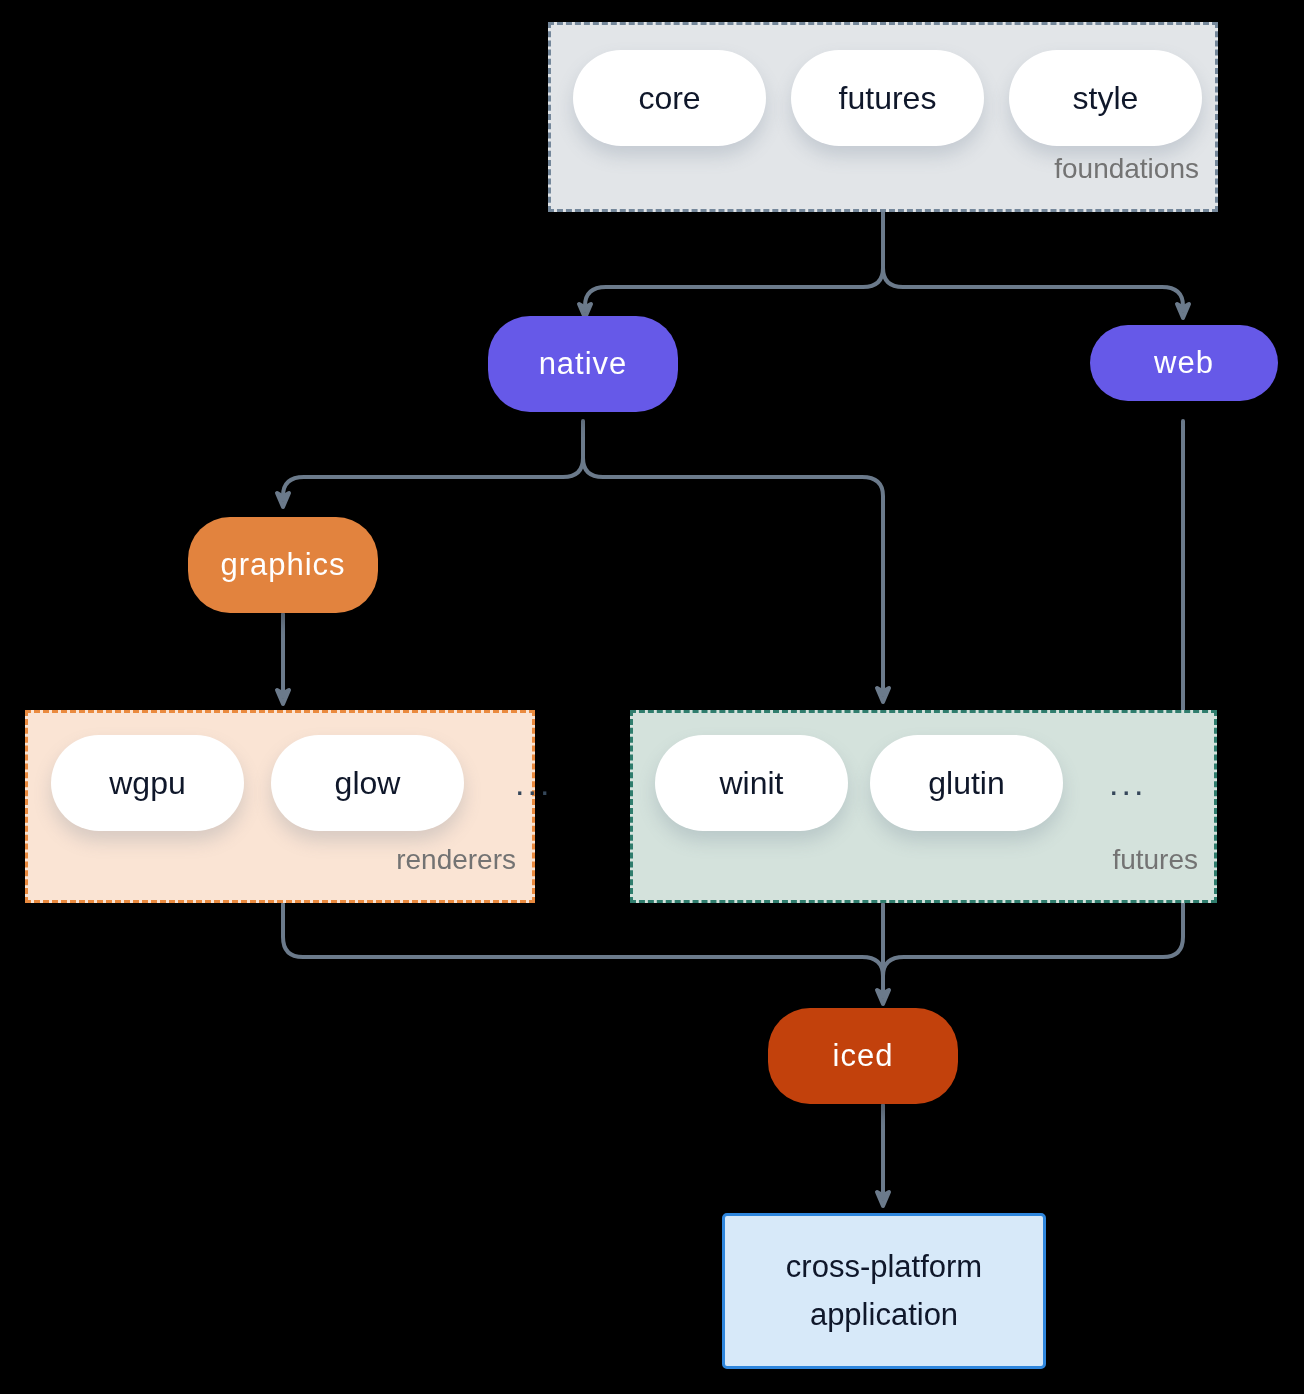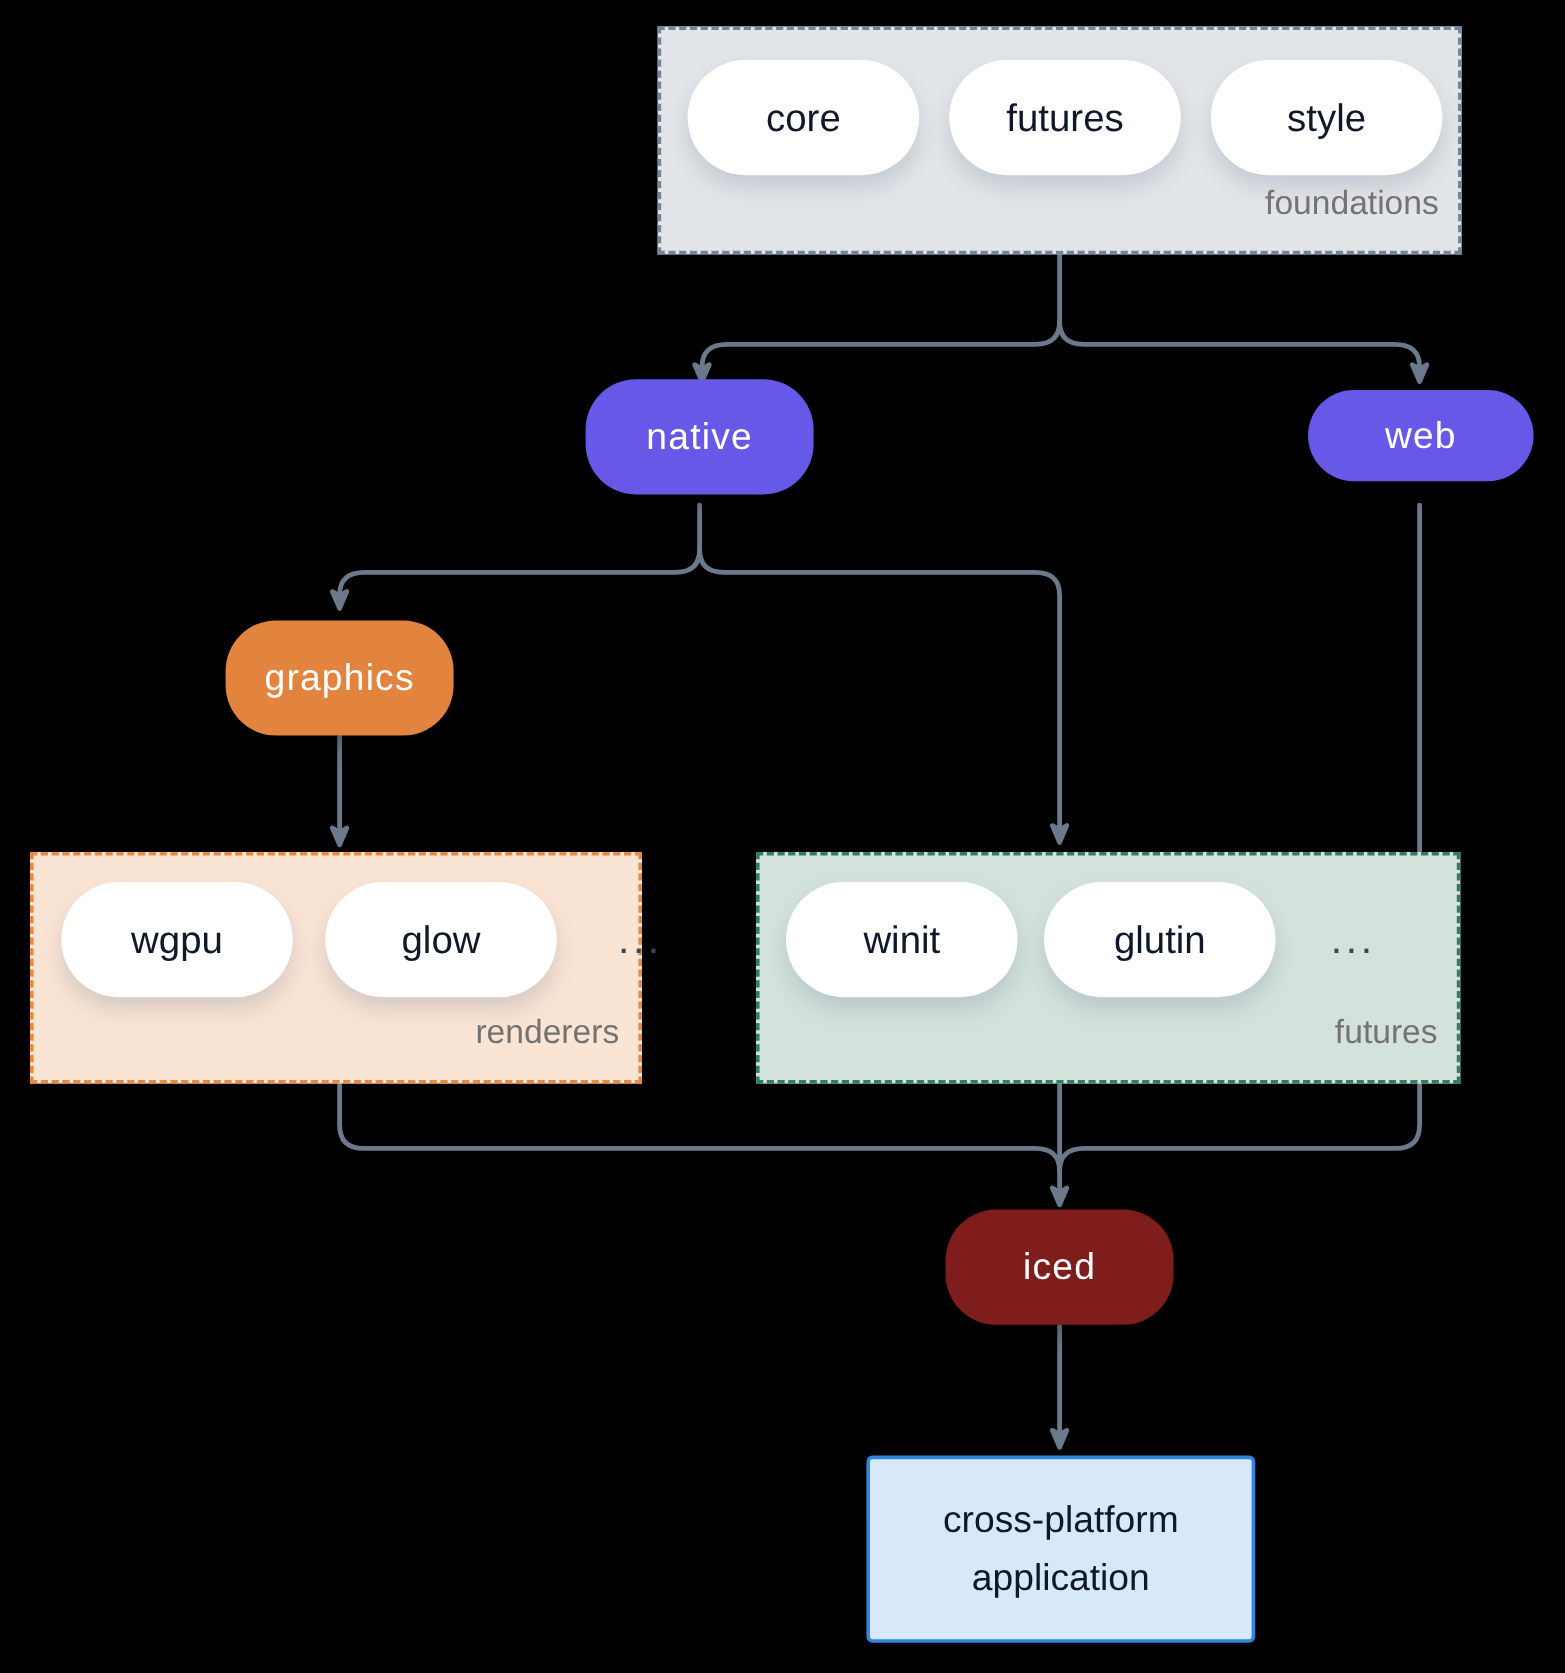--- a/index.html
+++ b/index.html
@@ -32,21 +32,21 @@
   
   .node{
     position:absolute;z-index:2;width:190px;height:96px;border-radius:42px;
     display:flex;align-items:center;justify-content:center;
     color:#ffffff;font-size:31px;letter-spacing:1px;
     box-shadow:0 8px 16px rgba(0,0,0,0.25);
   }
   .n-native{left:488px;top:316px;background:#6659e8;}
   .n-web{left:1090px;top:325px;width:188px;height:76px;background:#6659e8;}
   .n-graphics{left:188px;top:517px;background:#e2833e;}
-  .n-iced{left:788px;top:1008px;background:#7f1d1d;}
+  .n-iced{left:768px;top:1008px;background:#c2410c;}
 
   
   .app-box{
     position:absolute;z-index:2;left:722px;top:1213px;width:324px;height:156px;
     box-sizing:border-box;background:#d7e9f9;border:3px solid #2e86dd;border-radius:5px;
     display:flex;flex-direction:column;align-items:center;justify-content:center;
     font-size:31px;color:#0f172a;line-height:1.55;
   }
 </style>
 </head>

